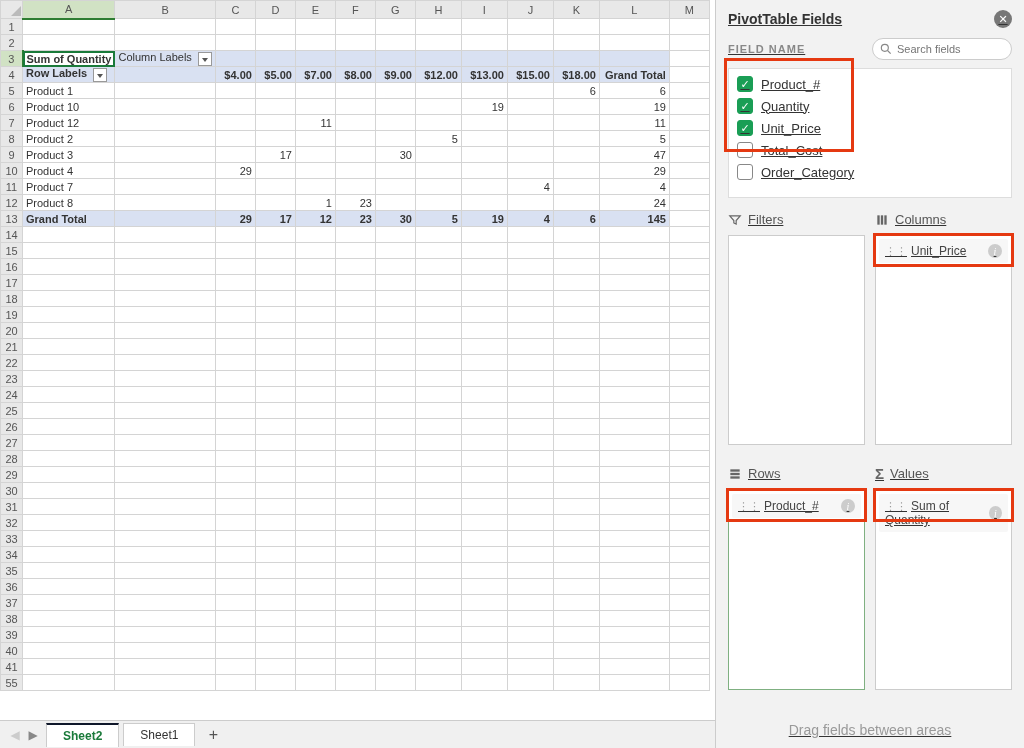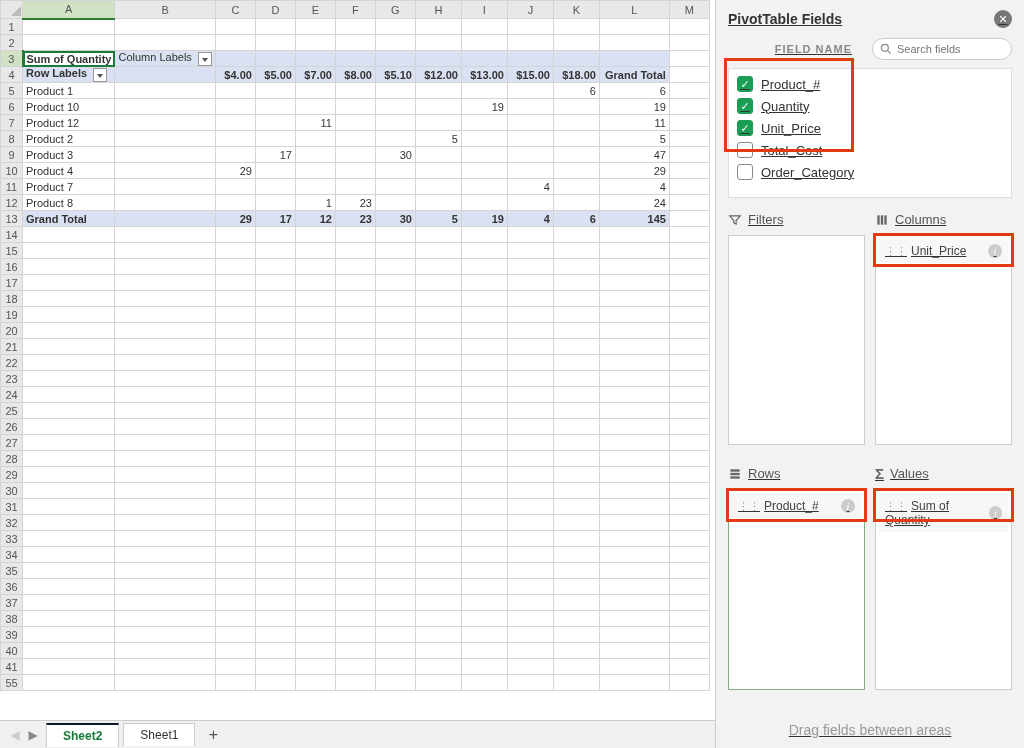--- a/index.html
+++ b/index.html
@@ -32,21 +32,21 @@
   .navbtn { width: 18px; height: 18px; display:inline-flex; align-items:center; justify-content:center; color:#888; cursor:pointer; }
   .navbtn.disabled { color: #ccc; }
   .tab { padding: 4px 16px; background: #fff; border: 1px solid #ccc; border-bottom: none; margin-left: 4px; font-size: 12px; cursor:pointer; }
   .tab.active { color: #1a7a3a; font-weight: 600; border-top: 2px solid #0f172a; }
   .addtab { width: 24px; text-align:center; color:#555; font-size: 16px; cursor:pointer; margin-left:6px; }
 
   
   .pp-header { display:flex; align-items:center; justify-content:space-between; padding: 10px 12px 6px 12px; }
   .pp-title { font-size: 14px; font-weight: 600; color:#333; }
   .pp-close { width:18px; height:18px; border-radius:50%; background:#777; color:#fff; display:flex; align-items:center; justify-content:center; font-size:11px; cursor:pointer; }
-  .pp-search-row { display:flex; align-items:center; justify-content:flex-end; padding: 4px 12px 8px 12px; gap:20px; }
+  .pp-search-row { display:flex; align-items:center; justify-content:space-between; padding: 4px 12px 8px 12px; gap:20px; }
   .pp-fname { font-size:11px; letter-spacing: 1px; color:#888; font-weight:600; }
   .pp-search { flex:0 0 140px; position:relative; }
   .pp-search input { width:100%; height:22px; border:1px solid #ccc; border-radius:11px; padding:0 8px 0 24px; font-size:11px; background:#fff; }
   .pp-search .si { position:absolute; left:7px; top:4px; color:#888; font-size:12px; }
   .field-list { background:#fff; margin: 0 12px; border:1px solid #ddd; height: 130px; overflow:hidden; padding:4px 6px; }
   .field { display:flex; align-items:center; gap:8px; padding:3px 2px; font-size:13px; color:#333; }
   .chk { width:16px; height:16px; border:1px solid #888; border-radius:3px; display:inline-flex; align-items:center; justify-content:center; background:#fff; }
   .chk.checked { background:#1a9e55; border-color:#1a9e55; color:#fff; }
   .chk.checked::after { content:"✓"; font-size:11px; color:#fff; }
   .red-box-a { position:absolute; border:3px solid #e53911; pointer-events:none; }
@@ -137,21 +137,21 @@
               <td class="cell "></td>
             </tr>
             <tr>
               <td class="rowhead ">4</td>
               <td class="cell pivothdr bold">Row Labels <span class="dd"></span></td>
               <td class="cell pivothdr"></td>
               <td class="cell pivothdr bold right">$4.00</td>
               <td class="cell pivothdr bold right">$5.00</td>
               <td class="cell pivothdr bold right">$7.00</td>
               <td class="cell pivothdr bold right">$8.00</td>
-              <td class="cell pivothdr bold right">$5.10</td>
+              <td class="cell pivothdr bold right">$9.00</td>
               <td class="cell pivothdr bold right">$12.00</td>
               <td class="cell pivothdr bold right">$13.00</td>
               <td class="cell pivothdr bold right">$15.00</td>
               <td class="cell pivothdr bold right">$18.00</td>
               <td class="cell pivothdr bold right">Grand Total</td>
               <td class="cell "></td>
             </tr>
             <tr>
               <td class="rowhead ">5</td>
               <td class="cell ">Product 1</td>

